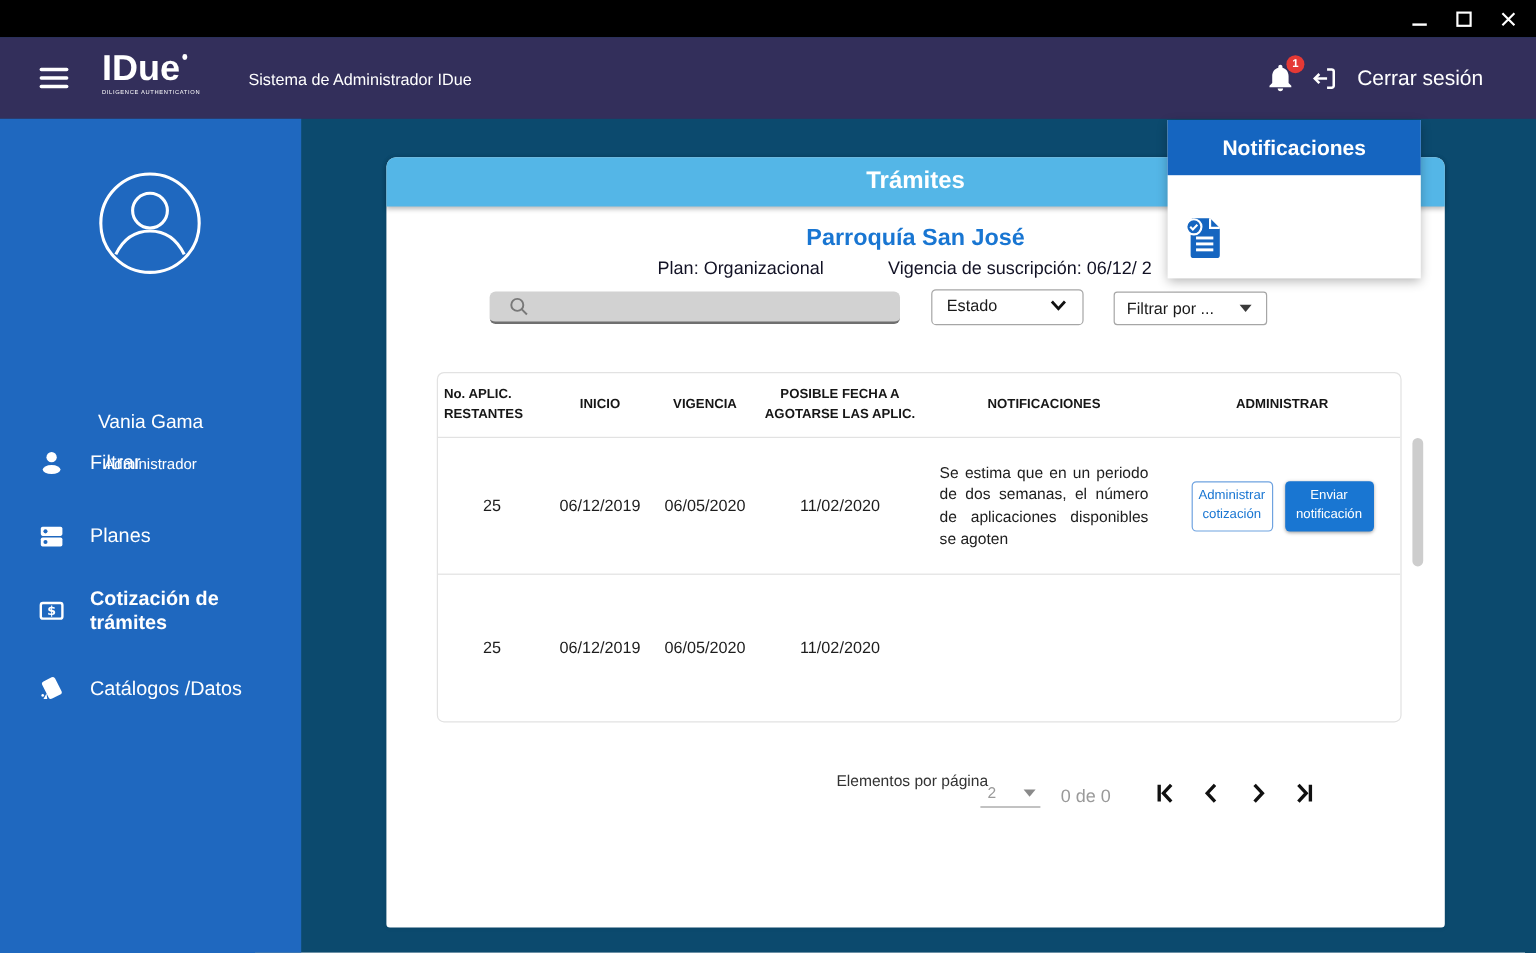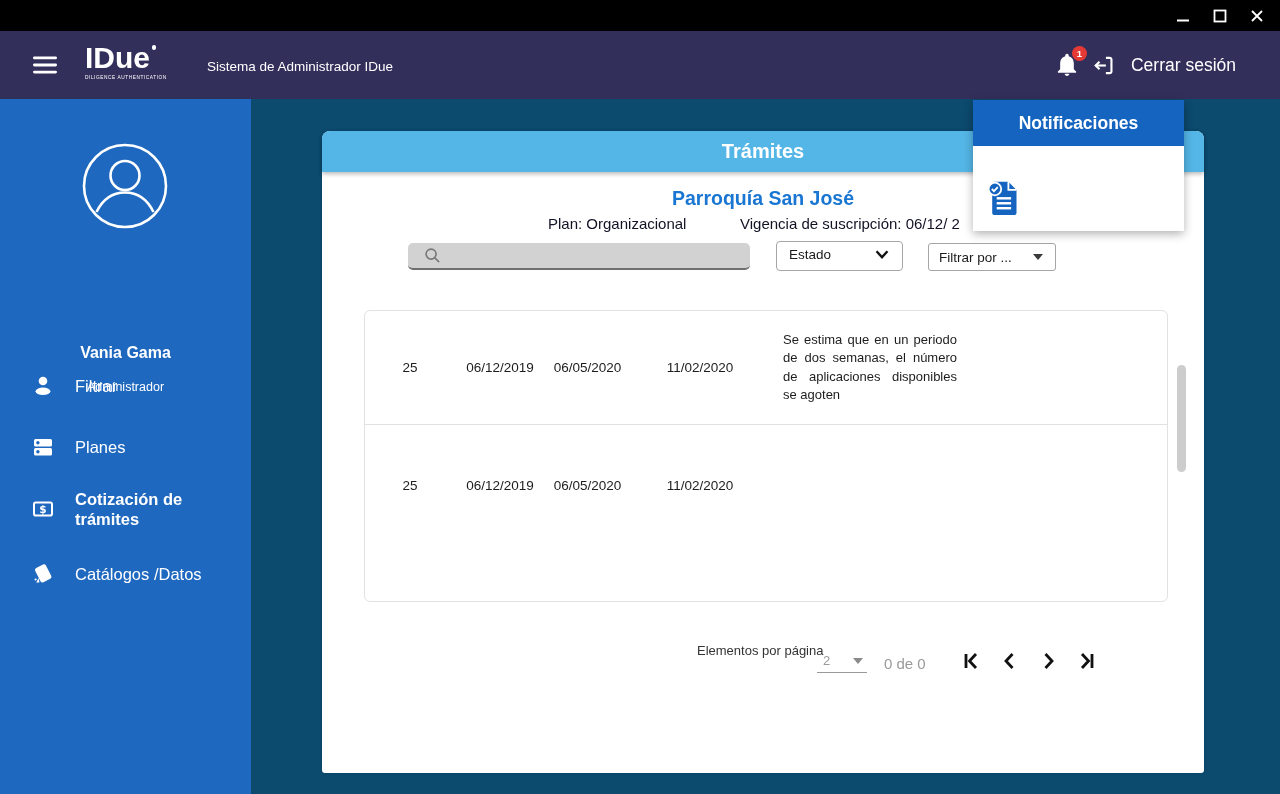--- a/index.html
+++ b/index.html
@@ -23,21 +23,21 @@
   .appbar-right { position:absolute; right:44px; top:0; height:68px; display:flex; align-items:center; gap:12px; }
   .bell-wrap { position:relative; width:26px; height:26px; cursor:pointer; }
   .badge { position:absolute; top:-6px; right:-7px; min-width:15px; height:15px; border-radius:50%;
            background:#E53935; color:#fff; font-size:9.5px; font-weight:bold;
            display:flex; align-items:center; justify-content:center; }
   .logout { display:flex; align-items:center; gap:16px; cursor:pointer; font-size:17.5px; font-weight:500; }
 
   
   .sidebar { position:absolute; left:0; top:99px; width:251px; height:695px; background:#1F68BF; color:#fff; }
   .avatar { position:absolute; left:82px; top:44px; }
-  .user-name { position:absolute; top:245px; width:100%; text-align:center; font-size:16px; font-weight:700; }
+  .user-name { position:absolute; top:245px; width:100%; text-align:center; font-size:16px; font-weight:400; }
   .user-role { position:absolute; top:281px; width:100%; text-align:center; font-size:12.5px; }
   .menu-item { position:absolute; left:0; width:100%; display:flex; align-items:center; gap:20px;
                padding-left:31px; cursor:pointer; }
   .menu-item .mi-label { font-size:16.5px; line-height:20px; width:140px; }
   .menu-item.active .mi-label { font-weight:bold; }
   .mi-usuarios  { top:275px; }
   .mi-planes    { top:336px; }
   .mi-cotizacion{ top:390px; }
   .mi-catalogos { top:463px; }
 
@@ -232,26 +232,38 @@
         <polyline points="5,8 11,14.5 17,8" stroke="#111" stroke-width="2.6" fill="none"></polyline>
       </svg>
     </div>
 
     <div class="select-box filtrar-box">
       <span>Filtrar por ...</span>
       <span class="tri-caret"></span>
     </div>
 
     <div class="table">
+      <div class="thead">
+        <div class="th first">No. APLIC. RESTANTES</div>
+        <div class="th">INICIO</div>
+        <div class="th">VIGENCIA</div>
+        <div class="th">POSIBLE FECHA A AGOTARSE LAS APLIC.</div>
+        <div class="th">NOTIFICACIONES</div>
+        <div class="th">ADMINISTRAR</div>
+      </div>
       <div class="trow r1">
         <div class="td">25</div>
         <div class="td">06/12/2019</div>
         <div class="td">06/05/2020</div>
         <div class="td">11/02/2020</div>
         <div class="td notif">Se estima que en un periodo de dos semanas, el número de aplicaciones disponibles se agoten</div>
+        <div class="td actions">
+          <button class="btn-outline">Administrar cotización</button>
+          <button class="btn-filled">Enviar notificación</button>
+        </div>
       </div>
       <div class="trow r2">
         <div class="td">25</div>
         <div class="td">06/12/2019</div>
         <div class="td">06/05/2020</div>
         <div class="td">11/02/2020</div>
         <div class="td notif"></div>
         <div class="td actions"></div>
       </div>
     </div>

